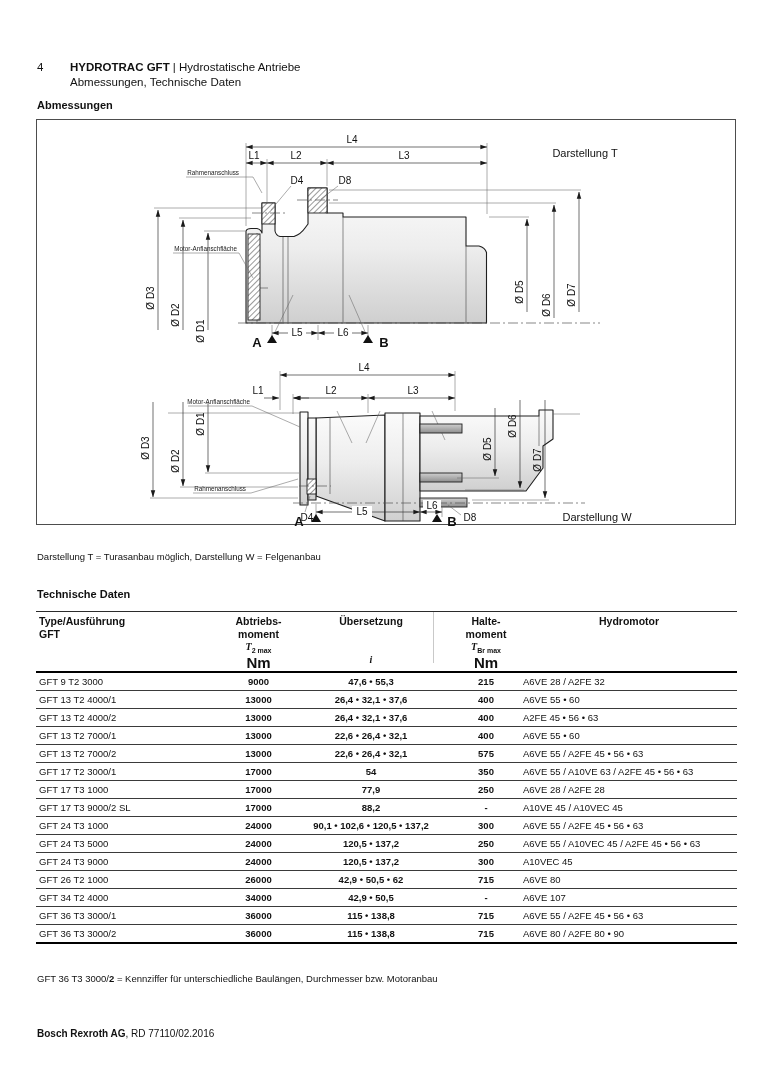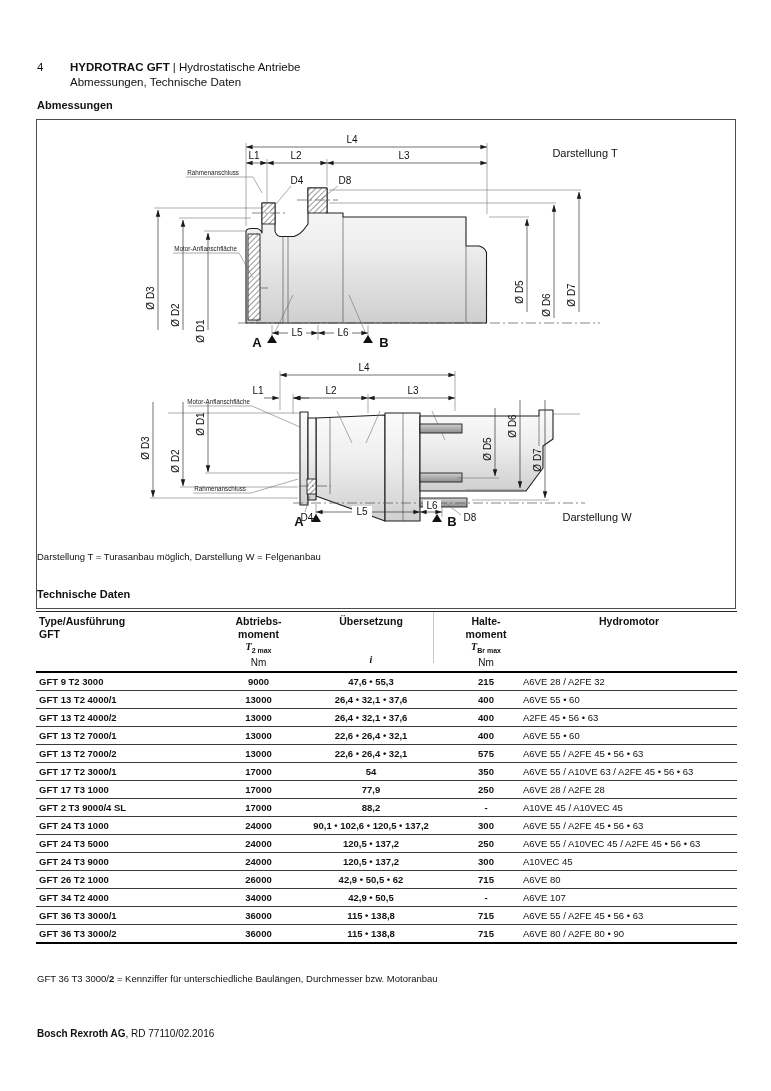--- a/index.html
+++ b/index.html
@@ -7,36 +7,36 @@
         font-family:"Liberation Sans",sans-serif;color:#111;}
   
   .doc-header{position:absolute;left:37px;top:60px;display:flex;font-size:11.5px;line-height:15px;}
   .pagenum{width:33px;}
   .title-bold{font-weight:bold;}
   
   .sec-heading{position:absolute;left:37px;font-size:11px;font-weight:bold;}
   #h-abm{top:99px;}
   #h-tech{top:588px;}
   
-  .figure{position:absolute;left:36px;top:119px;width:700px;height:490px;border:1px solid #4d4d4d;box-sizing:border-box;background:#fff;}
+  .figure{position:absolute;left:36px;top:119px;width:700px;height:406px;border:1px solid #4d4d4d;box-sizing:border-box;background:#fff;}
   .figure svg{display:block;}
   .caption{position:absolute;left:37px;top:551px;font-size:9.5px;color:#111;}
   
   table.tech{position:absolute;left:36px;top:611px;width:701px;border-collapse:collapse;table-layout:fixed;font-size:9.5px;}
   table.tech col.c1{width:190px;} table.tech col.c2{width:65px;} table.tech col.c3{width:160px;}
   table.tech col.c4{width:70px;} table.tech col.c5{width:216px;}
   thead th{border-top:1px solid #2b2b2b;border-bottom:2px solid #000;vertical-align:top;
            padding:3px 0 2px 0;font-size:10.5px;line-height:12.5px;font-weight:bold;text-align:center;}
   thead th.th-type{text-align:left;padding-left:3px;}
   thead th .sym{font-family:"Liberation Serif",serif;font-style:italic;font-weight:bold;font-size:10px;line-height:13px;}
   thead th .sym sub{font-size:7px;font-style:normal;font-family:"Liberation Sans",sans-serif;}
-  thead th .unit{font-weight:normal;font-size:10px;line-height:12px;}
+  thead th .unit{font-weight:bold;font-size:15px;line-height:12px;}
   thead th .blank{line-height:12.5px;visibility:hidden;}
   tbody td{border-bottom:1px solid #3a3a3a;padding:3px 0 3px 0;white-space:nowrap;overflow:hidden;}
-  tbody td.c-type{font-weight:bold;text-align:left;padding-left:3px;}
+  tbody td.c-type{font-weight:normal;text-align:left;padding-left:3px;}
   tbody td.c-num{text-align:center;font-weight:bold;}
   tbody td.c-motor{text-align:left;padding-left:2px;}
   tbody tr:last-child td{border-bottom:2px solid #000;}
   .hdr-divider{position:absolute;left:433px;top:612px;width:1px;height:51px;background:#c9c9c9;}
   
   .footnote{position:absolute;left:37px;top:973px;font-size:9.5px;}
   .doc-footer{position:absolute;left:37px;top:1028px;font-size:10px;}
   
   .body-fill{fill:url(#metal);stroke:#1f1f1f;stroke-width:1.1;stroke-linejoin:round;}
   .stud{fill:url(#studg);stroke:#1f1f1f;stroke-width:0.9;}
@@ -335,21 +335,21 @@
           <td class="c-motor">A6VE 55 / A10VE 63 / A2FE 45 • 56 • 63</td>
         </tr>
         <tr>
           <td class="c-type">GFT 17 T3 1000</td>
           <td class="c-num">17000</td>
           <td class="c-num">77,9</td>
           <td class="c-num">250</td>
           <td class="c-motor">A6VE 28 / A2FE 28</td>
         </tr>
         <tr>
-          <td class="c-type">GFT 2 T3 9000/4 SL</td>
+          <td class="c-type">GFT 17 T3 9000/2 SL</td>
           <td class="c-num">17000</td>
           <td class="c-num">88,2</td>
           <td class="c-num">-</td>
           <td class="c-motor">A10VE 45 / A10VEC 45</td>
         </tr>
         <tr>
           <td class="c-type">GFT 24 T3 1000</td>
           <td class="c-num">24000</td>
           <td class="c-num">90,1 • 102,6 • 120,5 • 137,2</td>
           <td class="c-num">300</td>

